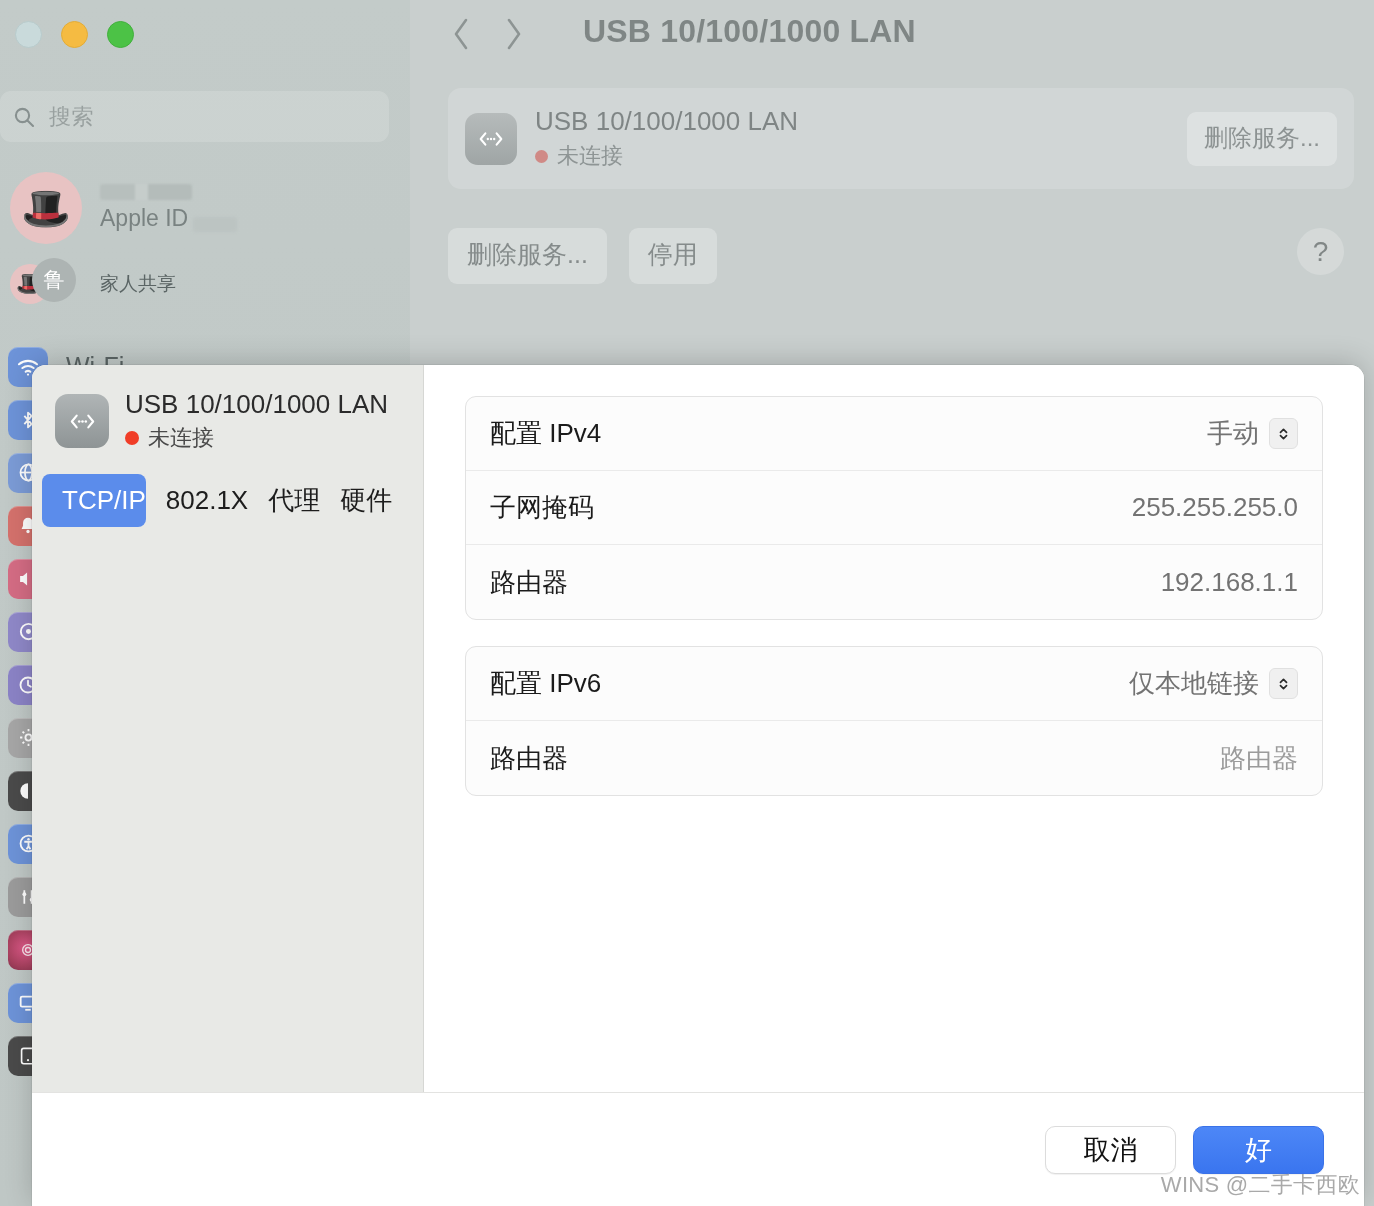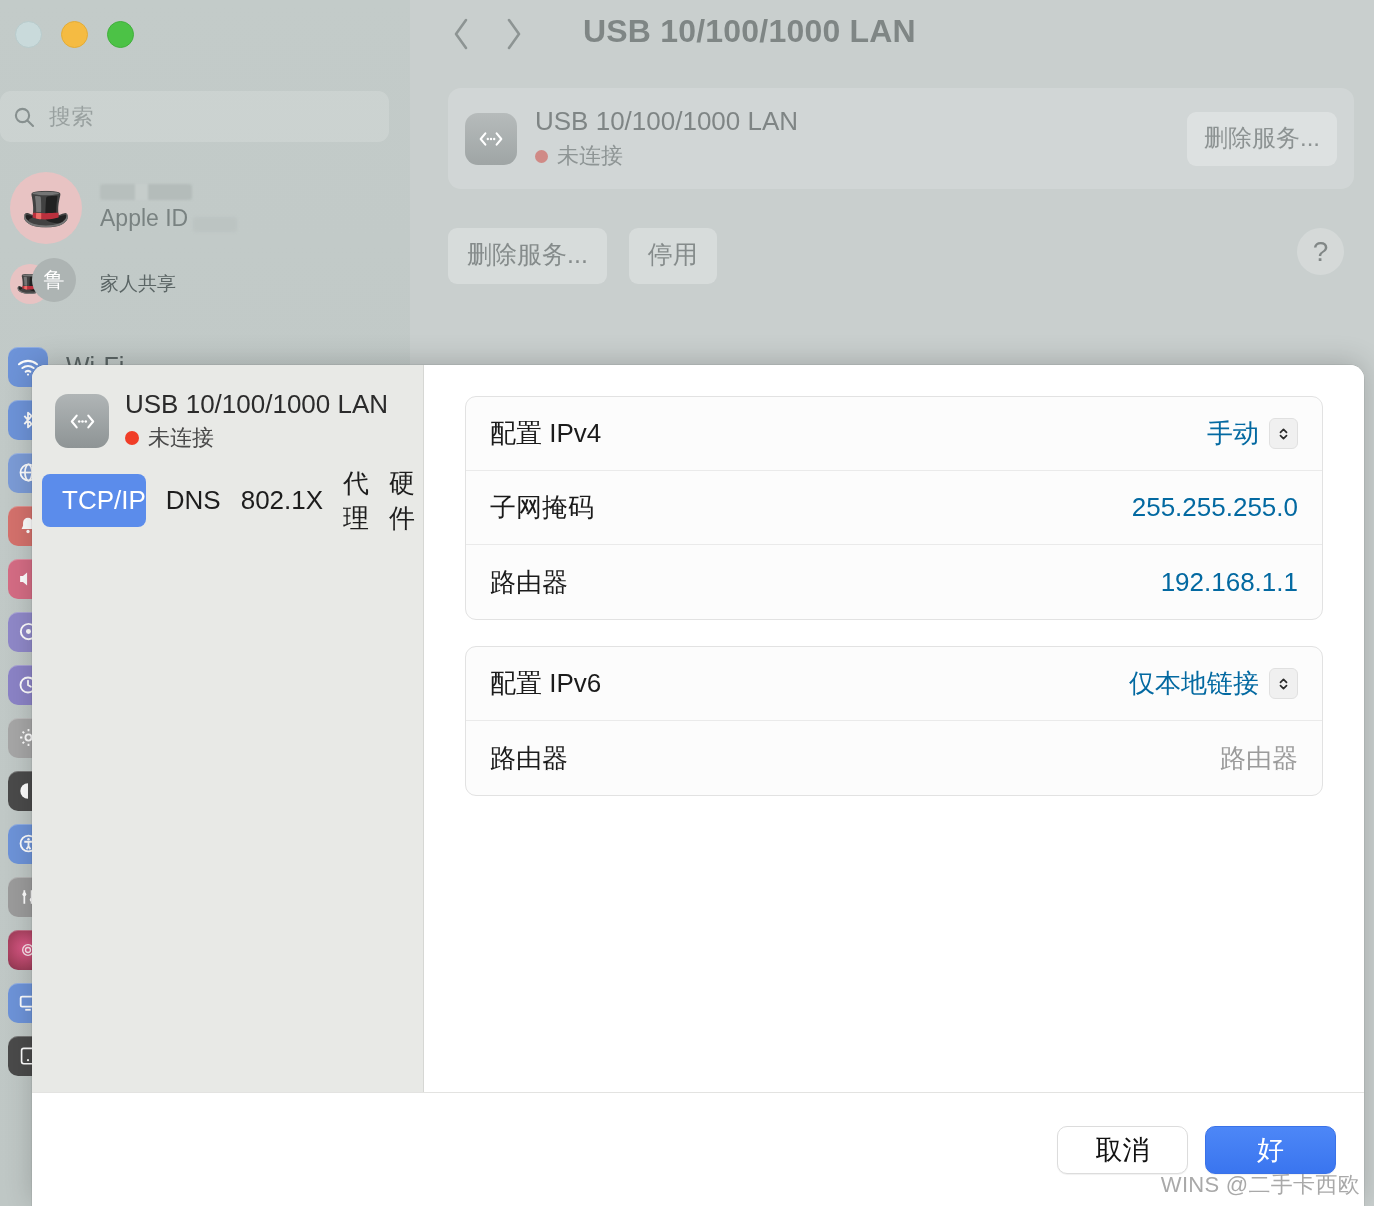--- a/index.html
+++ b/index.html
@@ -196,37 +196,37 @@
     overflow: hidden;
     margin-bottom: 26px;
   }
   .row {
     height: 74px; display: flex; align-items: center;
     padding: 0 24px; border-bottom: 1px solid #eaeaea; text-align: right;
   }
   .row:last-child { border-bottom: none; }
   .row-label { font-size: 26px; color: #1b1b1b; }
   .row-value {
-    margin-left: auto; font-size: 26px; color: #0369a1;
+    margin-left: auto; font-size: 26px; color: #737373;
     display: flex; align-items: center; gap: 10px;
   }
   .row-value.placeholder { color: #9b9b9b; }
   .stepper {
     width: 29px; height: 31px; border-radius: 6px;
     background: #f0f0f0; border: 1px solid #e0e0e0;
     display: flex; flex-direction: column; align-items: center; justify-content: center;
     gap: 2px; flex: 0 0 auto;
   }
 
   .sheet-footer {
     height: 114px; flex: 0 0 114px;
     border-top: 1px solid #e3e3e1;
     background: #ffffff;
     display: flex; align-items: center; justify-content: flex-end;
-    gap: 17px; padding-right: 28px;
+    gap: 17px; padding-right: 40px;
   }
   .btn {
     min-width: 131px; height: 48px; border-radius: 10px;
     font-size: 27px; font-family: inherit;
     display: flex; align-items: center; justify-content: center;
     border: 1px solid #dcdcdc; background: #ffffff; color: #111;
     box-shadow: 0 1px 1px rgba(0,0,0,0.06);
   }
   .btn.primary {
     background: linear-gradient(180deg, #4d87f7 0%, #3a75ef 100%);
@@ -458,23 +458,20 @@
             <div class="sheet-head-status">
               <span class="sheet-status-dot"></span>
               <span class="sheet-status-text">未连接</span>
             </div>
           </div>
         </div>
 
         <div class="tab-list">
           <div class="tab selected">
             <span>TCP/IP</span>
-          </div>
-          <div class="tab">
-            <span>DNS</span>
           </div>
           <div class="tab">
             <span>802.1X</span>
           </div>
           <div class="tab">
             <span>代理</span>
           </div>
           <div class="tab">
             <span>硬件</span>
           </div>

